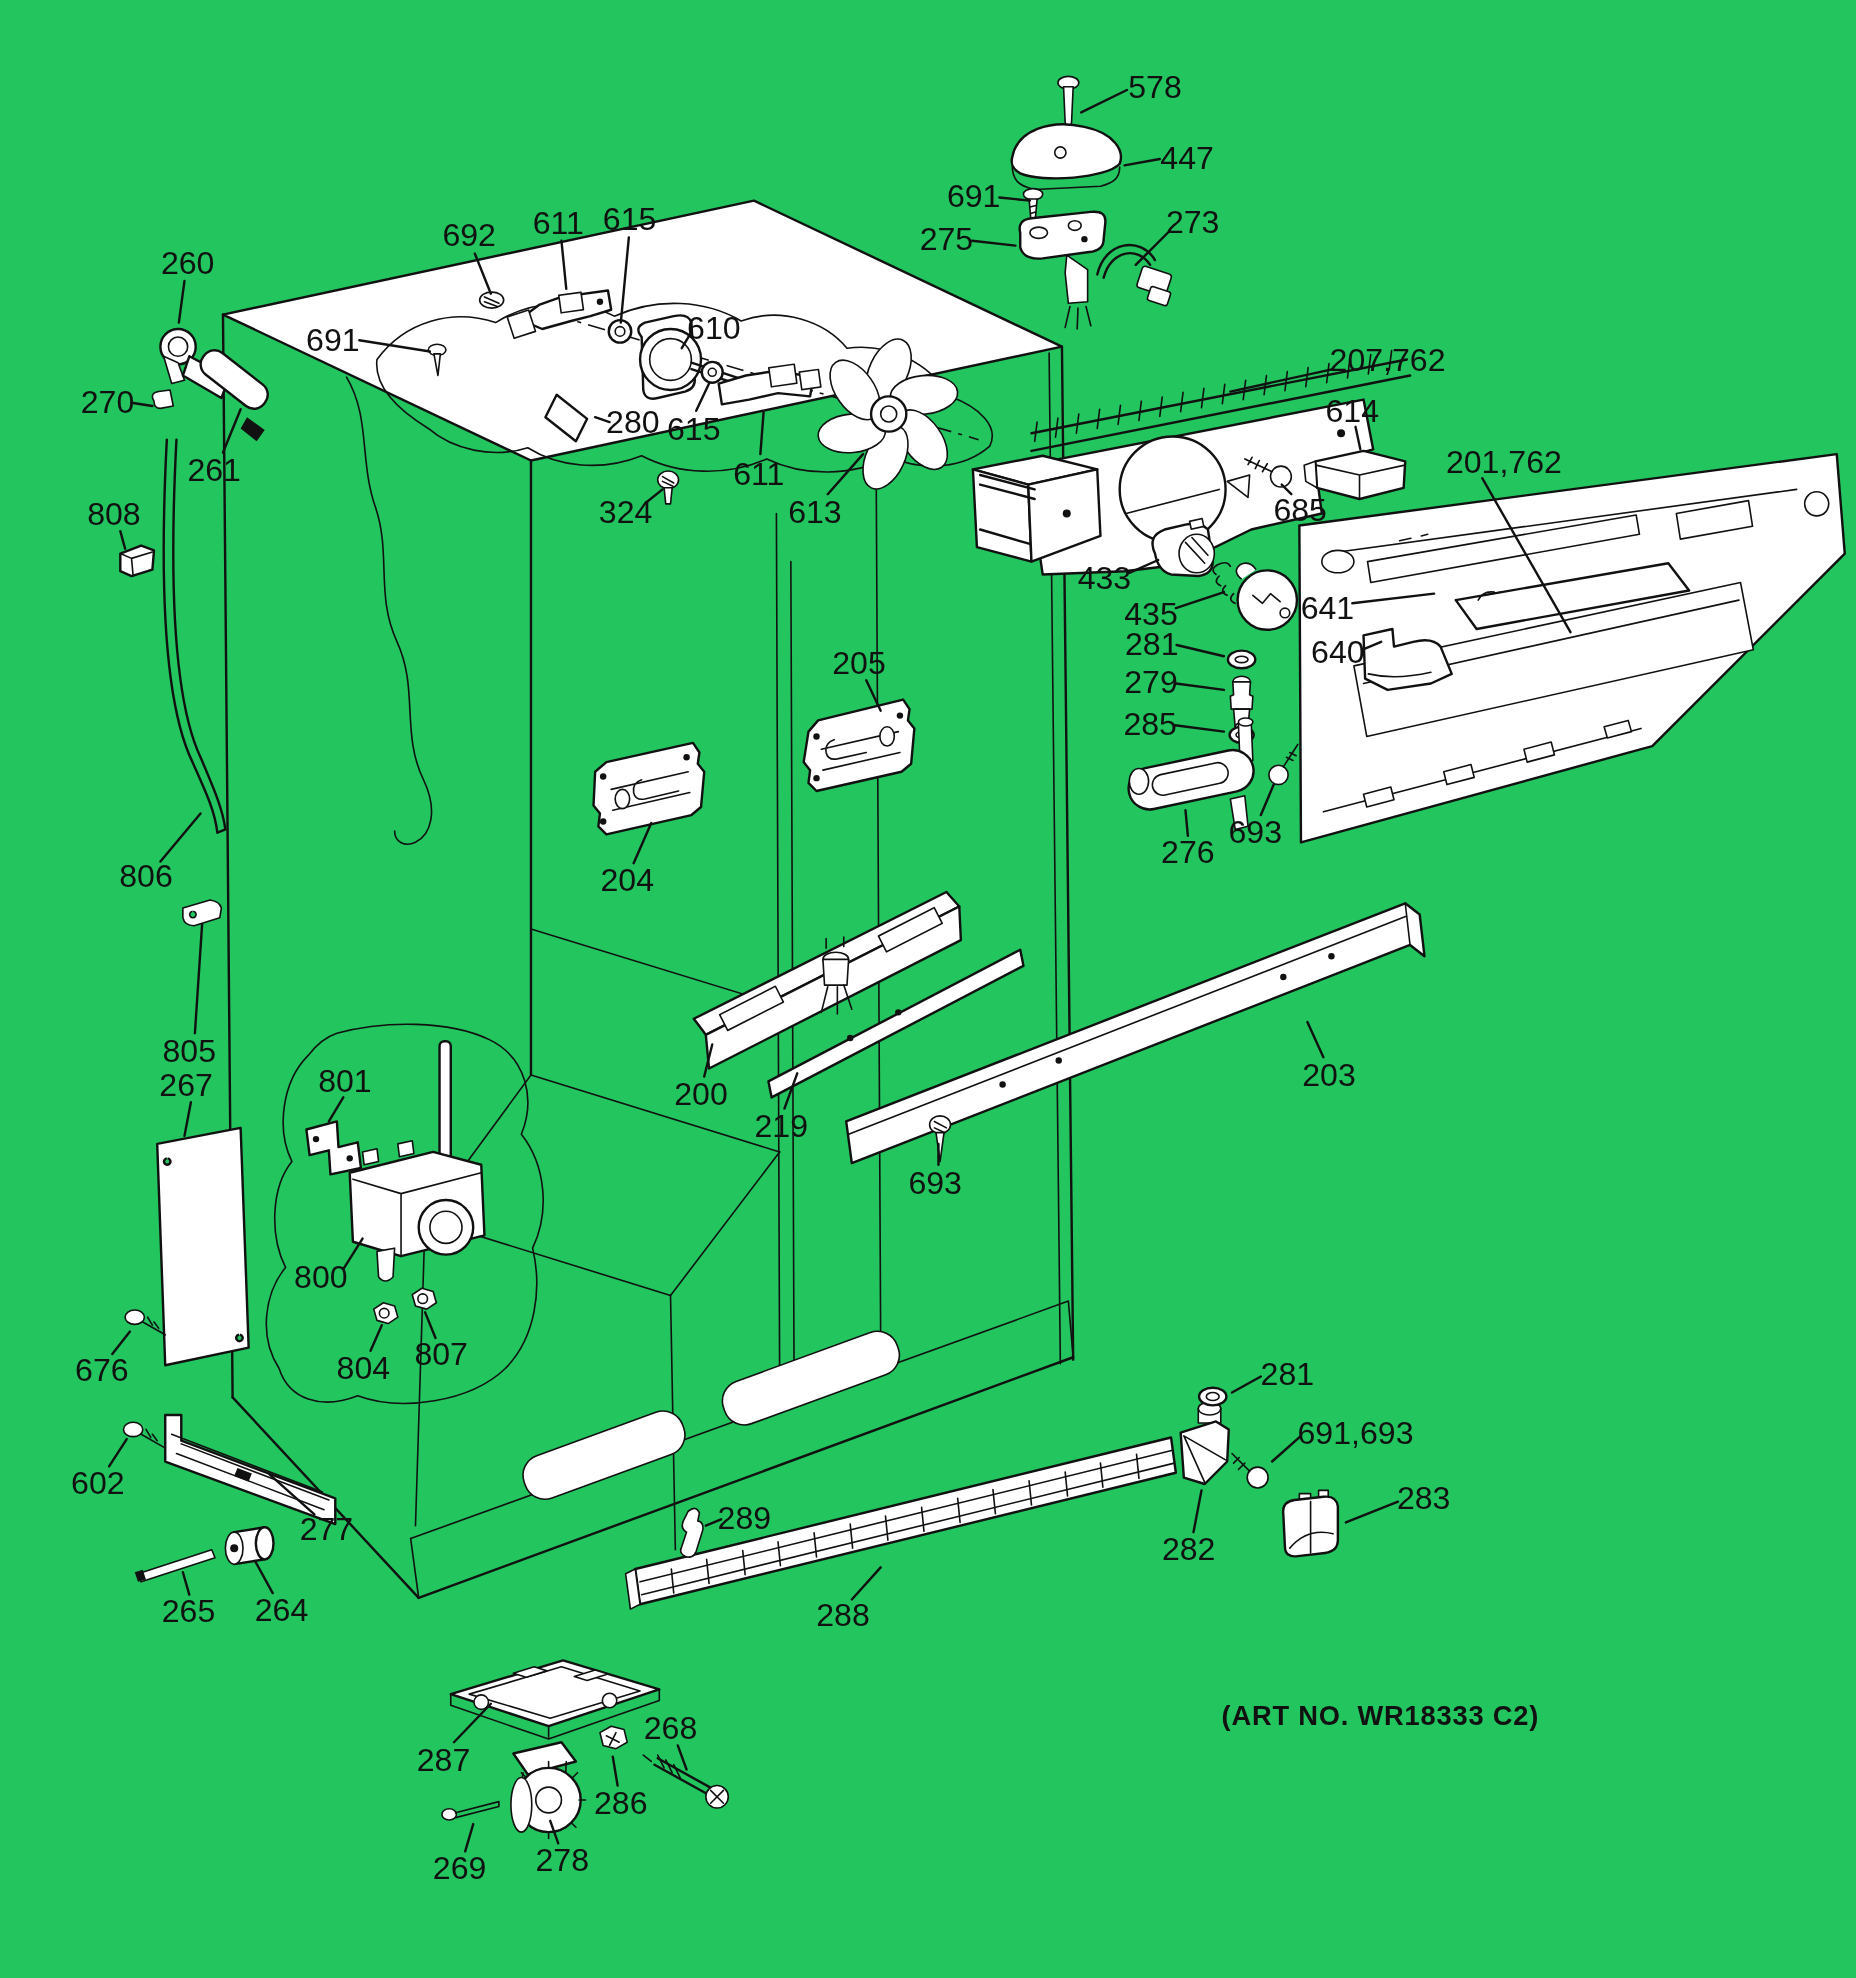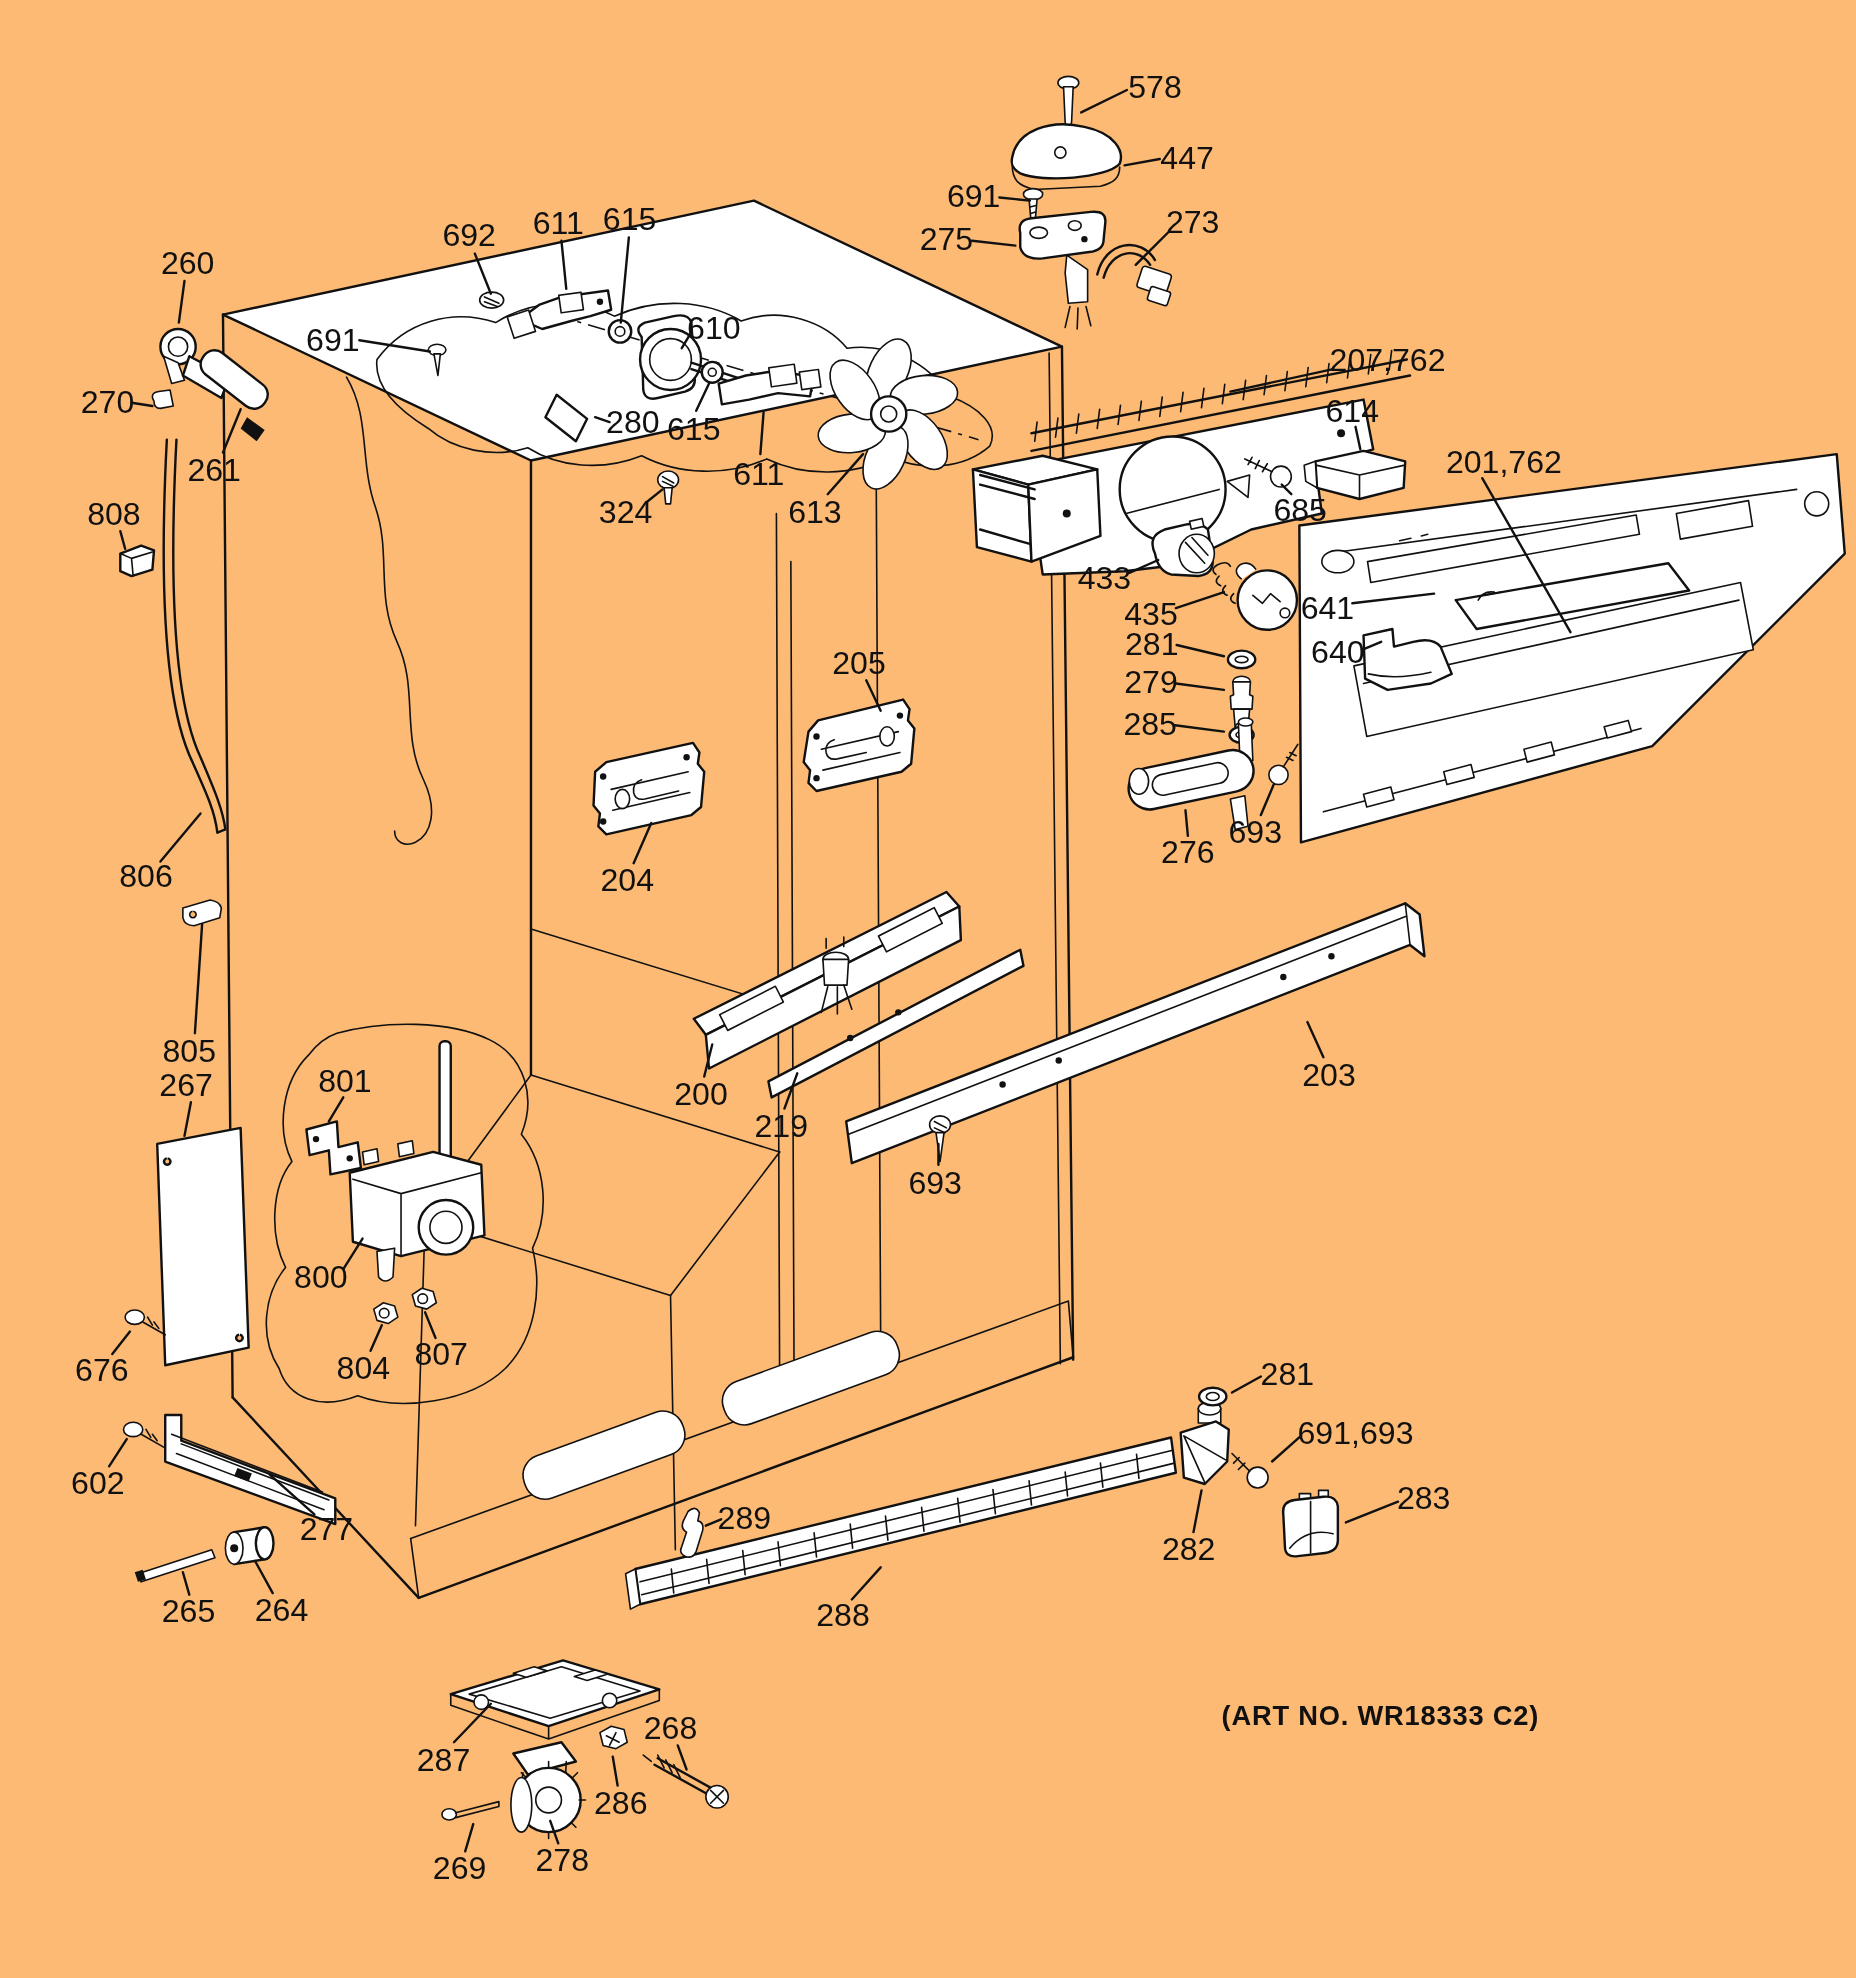--- a/index.html
+++ b/index.html
@@ -1,16 +1,16 @@
 <!DOCTYPE html>
 <html style="font-size:13px"><head>
 <meta charset="utf-8">
 <style>
   html,body{margin:0;padding:0;background:#ffffff;}
-  .page{width:1856px;height:1979px;background:#fdba74;position:relative;overflow:hidden;}
+  .page{width:1856px;height:1979px;background:#22c55e;position:relative;overflow:hidden;}
   svg{display:block;}
   .ln{fill:none;stroke:#111;stroke-width:3;stroke-linejoin:round;stroke-linecap:round;}
   .ln2{fill:none;stroke:#111;stroke-width:2;stroke-linejoin:round;stroke-linecap:round;}
   .fw{fill:#fff;stroke:#111;stroke-width:3;stroke-linejoin:round;}
   .fw2{fill:#fff;stroke:#111;stroke-width:2;stroke-linejoin:round;}
   .dk{fill:#111;stroke:none;}
   .dash{fill:none;stroke:#111;stroke-width:2;stroke-dasharray:22 9 5 9;}
   .plabel{font-family:"Liberation Sans",sans-serif;font-size:40px;fill:#111;text-anchor:middle;}
   .leader{stroke:#111;stroke-width:3;stroke-linecap:round;}
   .artno{font-family:"Liberation Sans",sans-serif;font-size:34px;font-weight:bold;fill:#111;text-anchor:start;letter-spacing:1px;}

